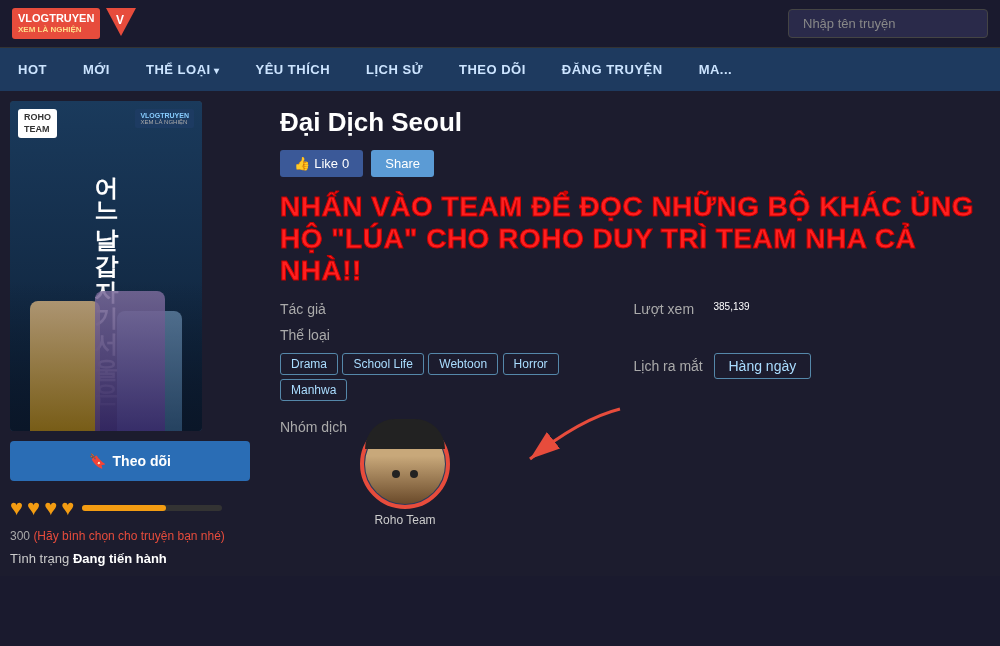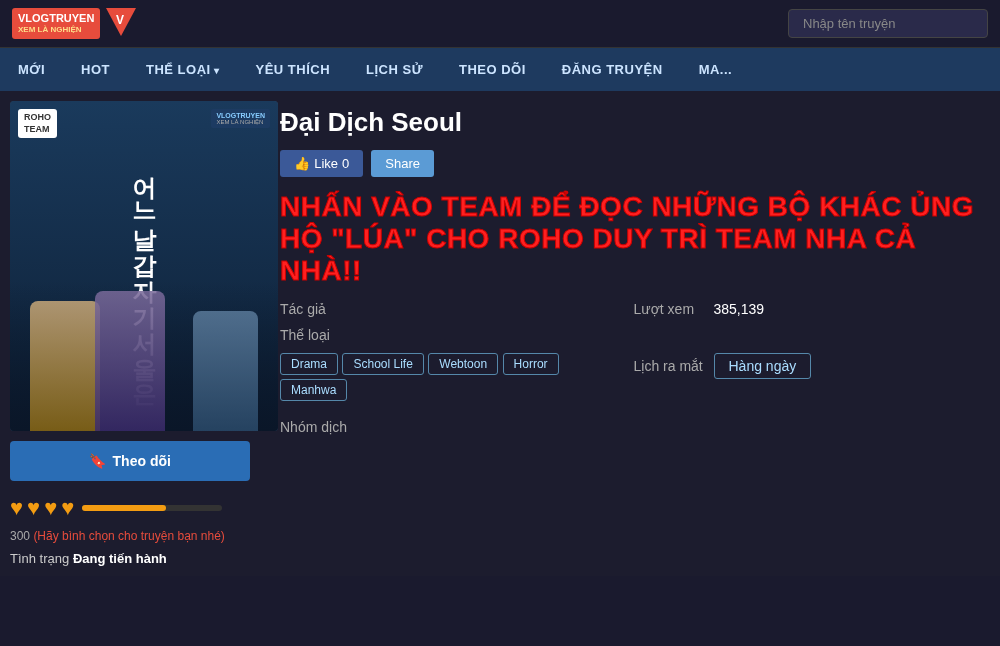--- a/index.html
+++ b/index.html
@@ -74,21 +74,21 @@
     }
 
     
     .left-panel {
       width: 260px;
       flex-shrink: 0;
       background: #1c1c2e;
       padding: 10px;
     }
     .cover-img {
-      width: 268px;
+      width: 192px;
       height: 330px;
       background: linear-gradient(135deg, #2c3e50, #3d5a80);
       border-radius: 4px;
       position: relative;
       overflow: hidden;
       display: flex;
       align-items: center;
       justify-content: center;
     }
     .cover-overlay {
@@ -247,21 +247,21 @@
       gap: 10px;
       flex-wrap: wrap;
     }
     .info-label {
       font-size: 14px;
       color: #aaa;
       min-width: 70px;
       flex-shrink: 0;
     }
     .info-value {
-      font-size: 14px;
+      font-size: 10px;
       color: #fff;
     }
     .genre-tag {
       background: transparent;
       border: 1px solid #5588aa;
       color: #aaddff;
       padding: 3px 10px;
       border-radius: 3px;
       font-size: 12px;
       margin-right: 0;
@@ -307,22 +307,22 @@
 
     <svg width="30" height="30">
       <polygon points="0,0 30,0 15,28" fill="#e74c3c"></polygon>
       <text x="10" y="16" font-size="12" fill="#fff" font-weight="bold">V</text>
     </svg>
   </div>
   <input class="search-input" type="text" placeholder="Nhập tên truyện" style="">
 </div>
 
 <nav class="nav">
+  <div class="nav-item">HOT</div>
   <div class="nav-item">MỚI</div>
-  <div class="nav-item">HOT</div>
   <div class="nav-item has-arrow">THỂ LOẠI</div>
   <div class="nav-item">YÊU THÍCH</div>
   <div class="nav-item">LỊCH SỬ</div>
   <div class="nav-item">THEO DÕI</div>
   <div class="nav-item">ĐĂNG TRUYỆN</div>
   <div class="nav-item">MA...</div>
 </nav>
 
 <div class="main">
 
@@ -413,16 +413,48 @@
       </div>
 
       <div class="info-row" style="align-items:center;">
         <span class="info-label">Lịch ra mắt</span>
         <button class="release-btn">Hàng ngày</button>
       </div>
     </div>
 
     <div class="info-row translator-area" style="margin-top:14px;">
       <span class="info-label">Nhóm dịch</span>
+      <div class="nhom-dich-section">
+
+        <div style="position:relative;">
+          <div style="
+            width:90px;height:90px;border-radius:50%;
+            border:4px solid #e74c3c;
+            overflow:hidden;background:#2a3a5a;
+            display:flex;align-items:center;justify-content:center;
+          ">
+
+            <div style="width:80px;height:80px;background:linear-gradient(180deg,#c8a87a 40%,#6a4a2a 100%);border-radius:50%;display:flex;align-items:center;justify-content:center;overflow:hidden;">
+
+              <div style="position:absolute;top:0;width:80px;height:30px;background:#222;border-radius:40px 40px 0 0;"></div>
+
+              <div style="position:relative;top:10px;display:flex;gap:10px;">
+                <div style="width:8px;height:8px;background:#222;border-radius:50%;"></div>
+                <div style="width:8px;height:8px;background:#222;border-radius:50%;"></div>
+              </div>
+            </div>
+          </div>
+          <div class="translator-label">Roho Team</div>
+        </div>
+
+        <svg width="180" height="100" style="position:relative;top:-20px;">
+          <defs>
+            <marker id="arrowhead" markerWidth="10" markerHeight="7" refX="10" refY="3.5" orient="auto">
+              <polygon points="0 0, 10 3.5, 0 7" fill="#e74c3c"></polygon>
+            </marker>
+          </defs>
+          <path d="M 160 10 Q 120 20 70 60" stroke="#e74c3c" stroke-width="3" fill="none" marker-end="url(#arrowhead)"></path>
+        </svg>
+      </div>
     </div>
   </div>
 
 </div>
 
 </body></html>

